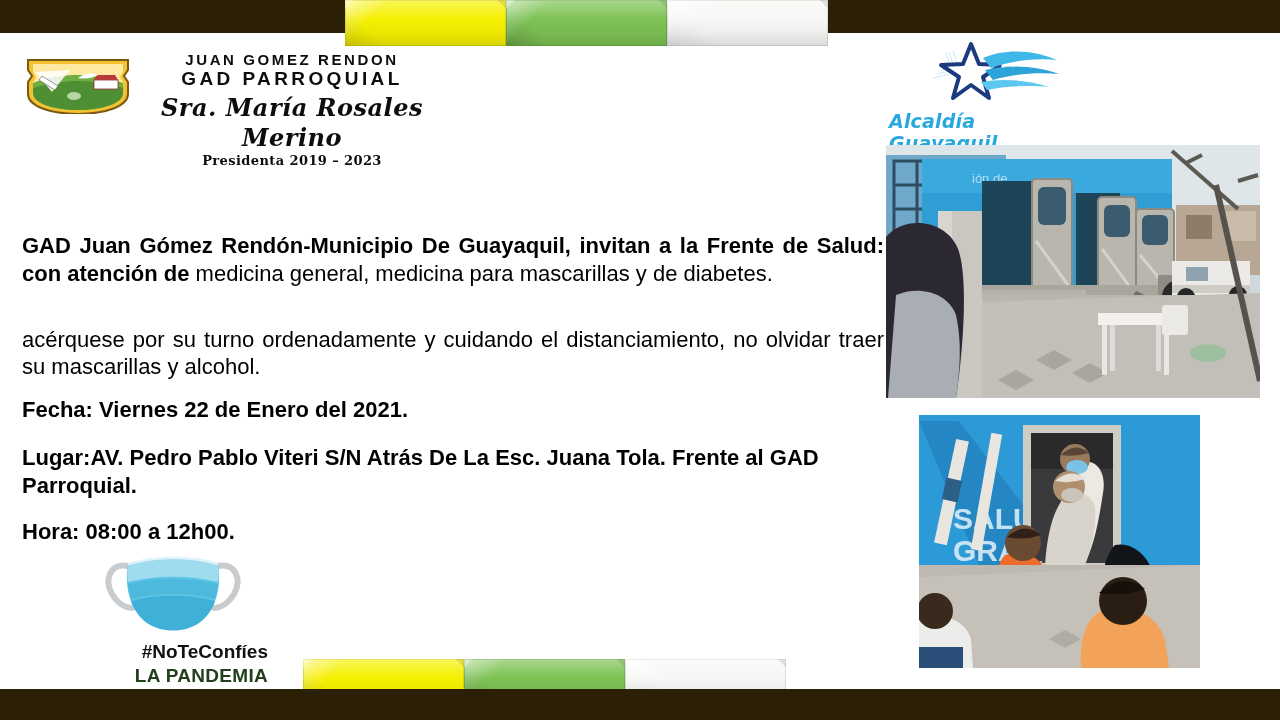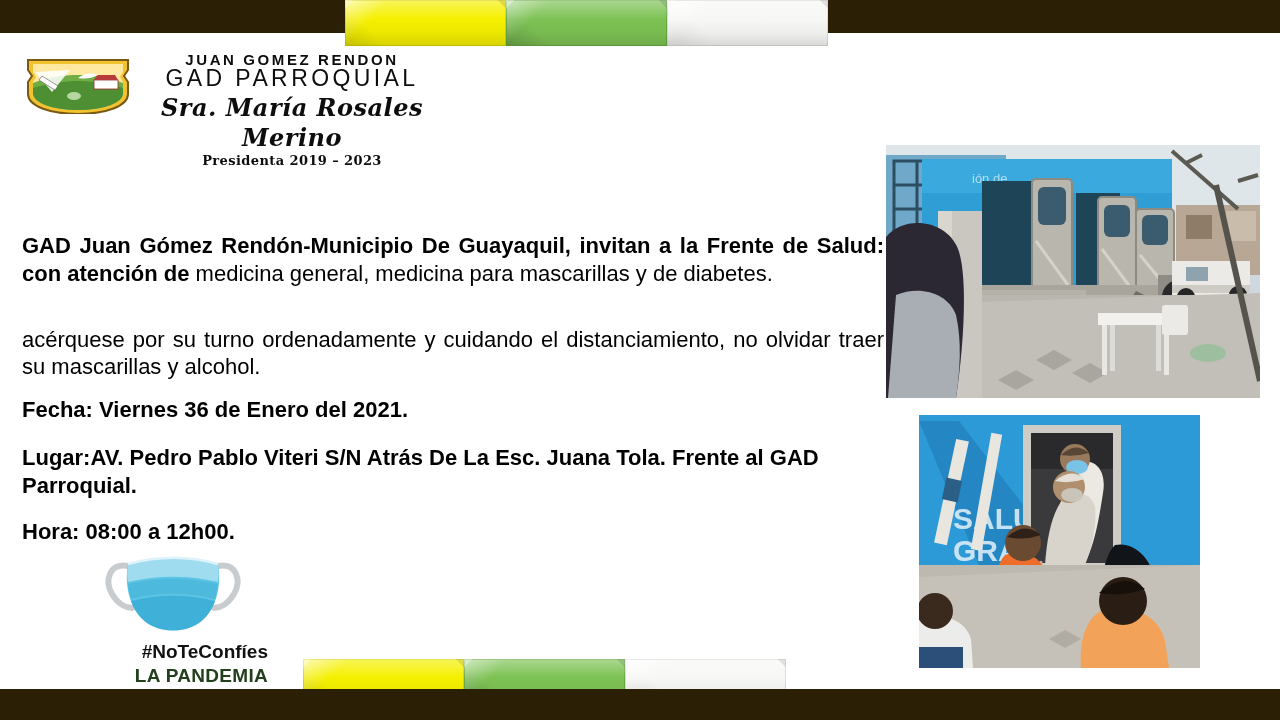--- a/index.html
+++ b/index.html
@@ -52,21 +52,21 @@
       linear-gradient(to bottom right,rgba(255,255,255,.30) 0 6px,transparent 6px) left top/12px 12px no-repeat,
       linear-gradient(to bottom left,rgba(0,0,0,.10) 0 6px,transparent 6px) right top/12px 12px no-repeat;
   }
 
   
   .emblem{position:absolute;left:22px;top:52px;width:112px;height:62px;}
 
   .org{position:absolute;left:142px;top:50px;width:300px;text-align:center;color:#0d0d0d;}
   .org .l1{font-size:15px;font-weight:700;letter-spacing:2.6px;line-height:19px;}
   .org .l2{font-size:31px;font-weight:800;letter-spacing:4.5px;line-height:30px;margin-top:-1px;}
-  .org .l3{font-size:23px;font-weight:400;letter-spacing:3.4px;line-height:21px;margin-top:-1px;}
+  .org .l3{font-size:19px;font-weight:700;letter-spacing:3.4px;line-height:21px;margin-top:-1px;}
   .org .l4{font-family:"DejaVu Serif",serif;font-style:italic;font-weight:700;
            font-size:24px;line-height:30px;margin-top:4px;letter-spacing:.5px;}
   .org .l5{font-family:"DejaVu Serif",serif;font-weight:700;font-size:13px;line-height:15px;letter-spacing:.4px;}
 
   .comunicado{
     position:absolute;left:140px;top:150px;width:620px;text-align:center;
     font-size:62px;font-weight:800;letter-spacing:1px;line-height:66px;
     color:#3a3a3a;
     background-image:repeating-linear-gradient(135deg,#1d1d1d 0 2px,#6e6e6e 2px 4px);
     -webkit-background-clip:text;background-clip:text;
@@ -140,40 +140,57 @@
     <div class="l5">Presidenta 2019 – 2023</div>
   </div>
 
 
   <div class="body-text p1">
     <b>GAD Juan Gómez Rendón-Municipio De Guayaquil, invitan a la Frente de Salud:  con atención de </b><span class="reg">medicina general, medicina para mascarillas y de diabetes.</span>
   </div>
 
   <div class="body-text p2">acérquese por su turno ordenadamente y cuidando el distanciamiento, no olvidar traer su mascarillas y alcohol.</div>
 
-  <div class="body-text lbl-line p3">Fecha:  Viernes 36 de Enero del 2021.</div>
+  <div class="body-text lbl-line p3">Fecha:  Viernes 22 de Enero del 2021.</div>
 
   <div class="body-text lbl-line p4">Lugar:AV. Pedro Pablo Viteri S/N Atrás De La Esc. Juana Tola. Frente al GAD Parroquial.</div>
 
   <div class="body-text lbl-line p5">Hora:  08:00 a 12h00.</div>
 
   <div class="mask-wrap">
     <svg class="mask-img" viewBox="0 0 150 92" xmlns="http://www.w3.org/2000/svg">
       <path d="M30 20 C12 16 6 34 14 48 C20 58 28 62 34 62" fill="none" stroke="#c9ccce" stroke-width="6" stroke-linecap="round"></path>
       <path d="M120 20 C138 16 144 34 136 48 C130 58 122 62 116 62" fill="none" stroke="#c9ccce" stroke-width="6" stroke-linecap="round"></path>
       <path d="M30 18 C60 10 92 10 120 18 C124 40 118 64 102 76 C88 86 62 86 48 76 C32 64 26 40 30 18 Z" fill="#5cc4e4"></path>
       <path d="M30 18 C60 10 92 10 120 18 C121 26 121 31 120 36 C90 29 60 29 30 36 C29 31 29 26 30 18 Z" fill="#9fdcf0"></path>
       <path d="M30 38 C60 31 90 31 120 38 C119 45 118 49 117 53 C89 46 61 46 33 53 C32 49 31 45 30 38 Z" fill="#4db9dd"></path>
       <path d="M33 55 C61 48 89 48 117 55 C114 64 108 72 101 77 C87 87 63 87 49 77 C42 72 36 64 33 55 Z" fill="#3fb0d8"></path>
       <path d="M30 18 C60 10 92 10 120 18" fill="none" stroke="#dff3fa" stroke-width="2.5"></path>
     </svg>
     <div class="tag1">#NoTeConfíes</div>
     <div class="tag2">LA PANDEMIA SIGUE</div>
   </div>
 
+  <div class="alcaldia">
+    <svg class="alc-logo" viewBox="0 0 140 68" xmlns="http://www.w3.org/2000/svg">
+      <g stroke="#bfe3f4" stroke-width="1" fill="none" opacity=".85">
+        <path d="M12 34 L30 30 L24 12"></path>
+          <path d="M8 38 L28 33 L21 13"></path>
+        <path d="M16 30 L33 27 L28 11"></path>
+      </g>
+      <path d="M46 4 L54 24 L76 25 L58 37 L64 58 L46 45 L28 58 L34 37 L16 25 L38 24 Z" fill="#ffffff" stroke="#1c3a80" stroke-width="4" stroke-linejoin="round"></path>
+      <path d="M58 18 C80 8 110 10 132 20 C112 18 88 20 66 28 Z" fill="#3fb8e8"></path>
+      <path d="M60 30 C84 24 112 26 134 34 C112 32 88 34 68 40 Z" fill="#2ea3d8"></path>
+      <path d="M56 42 C78 38 104 40 124 47 C104 45 80 46 62 50 Z" fill="#5cc8f0"></path>
+      <circle cx="78" cy="26" r="1.8" fill="#ffffff"></circle>
+      <circle cx="88" cy="25" r="1.8" fill="#ffffff"></circle>
+      <circle cx="98" cy="25" r="1.8" fill="#ffffff"></circle>
+    </svg>
+    <div class="alc-text">Alcaldía Guayaquil</div>
+  </div>
 
   <div class="photo photo-1">
     <svg viewBox="0 0 374 253" xmlns="http://www.w3.org/2000/svg" preserveAspectRatio="none">
       <rect width="374" height="253" fill="#cfd8de"></rect>
       <rect x="0" y="0" width="374" height="120" fill="#dfe6ea"></rect>
       <rect x="290" y="60" width="84" height="70" fill="#b8a794"></rect>
       <rect x="300" y="70" width="26" height="24" fill="#8e7c69"></rect>
       <rect x="340" y="66" width="30" height="30" fill="#c9bcab"></rect>
       <rect x="0" y="10" width="120" height="120" fill="#6fa8c8"></rect>
       <g stroke="#2d4d63" stroke-width="3" fill="none">

